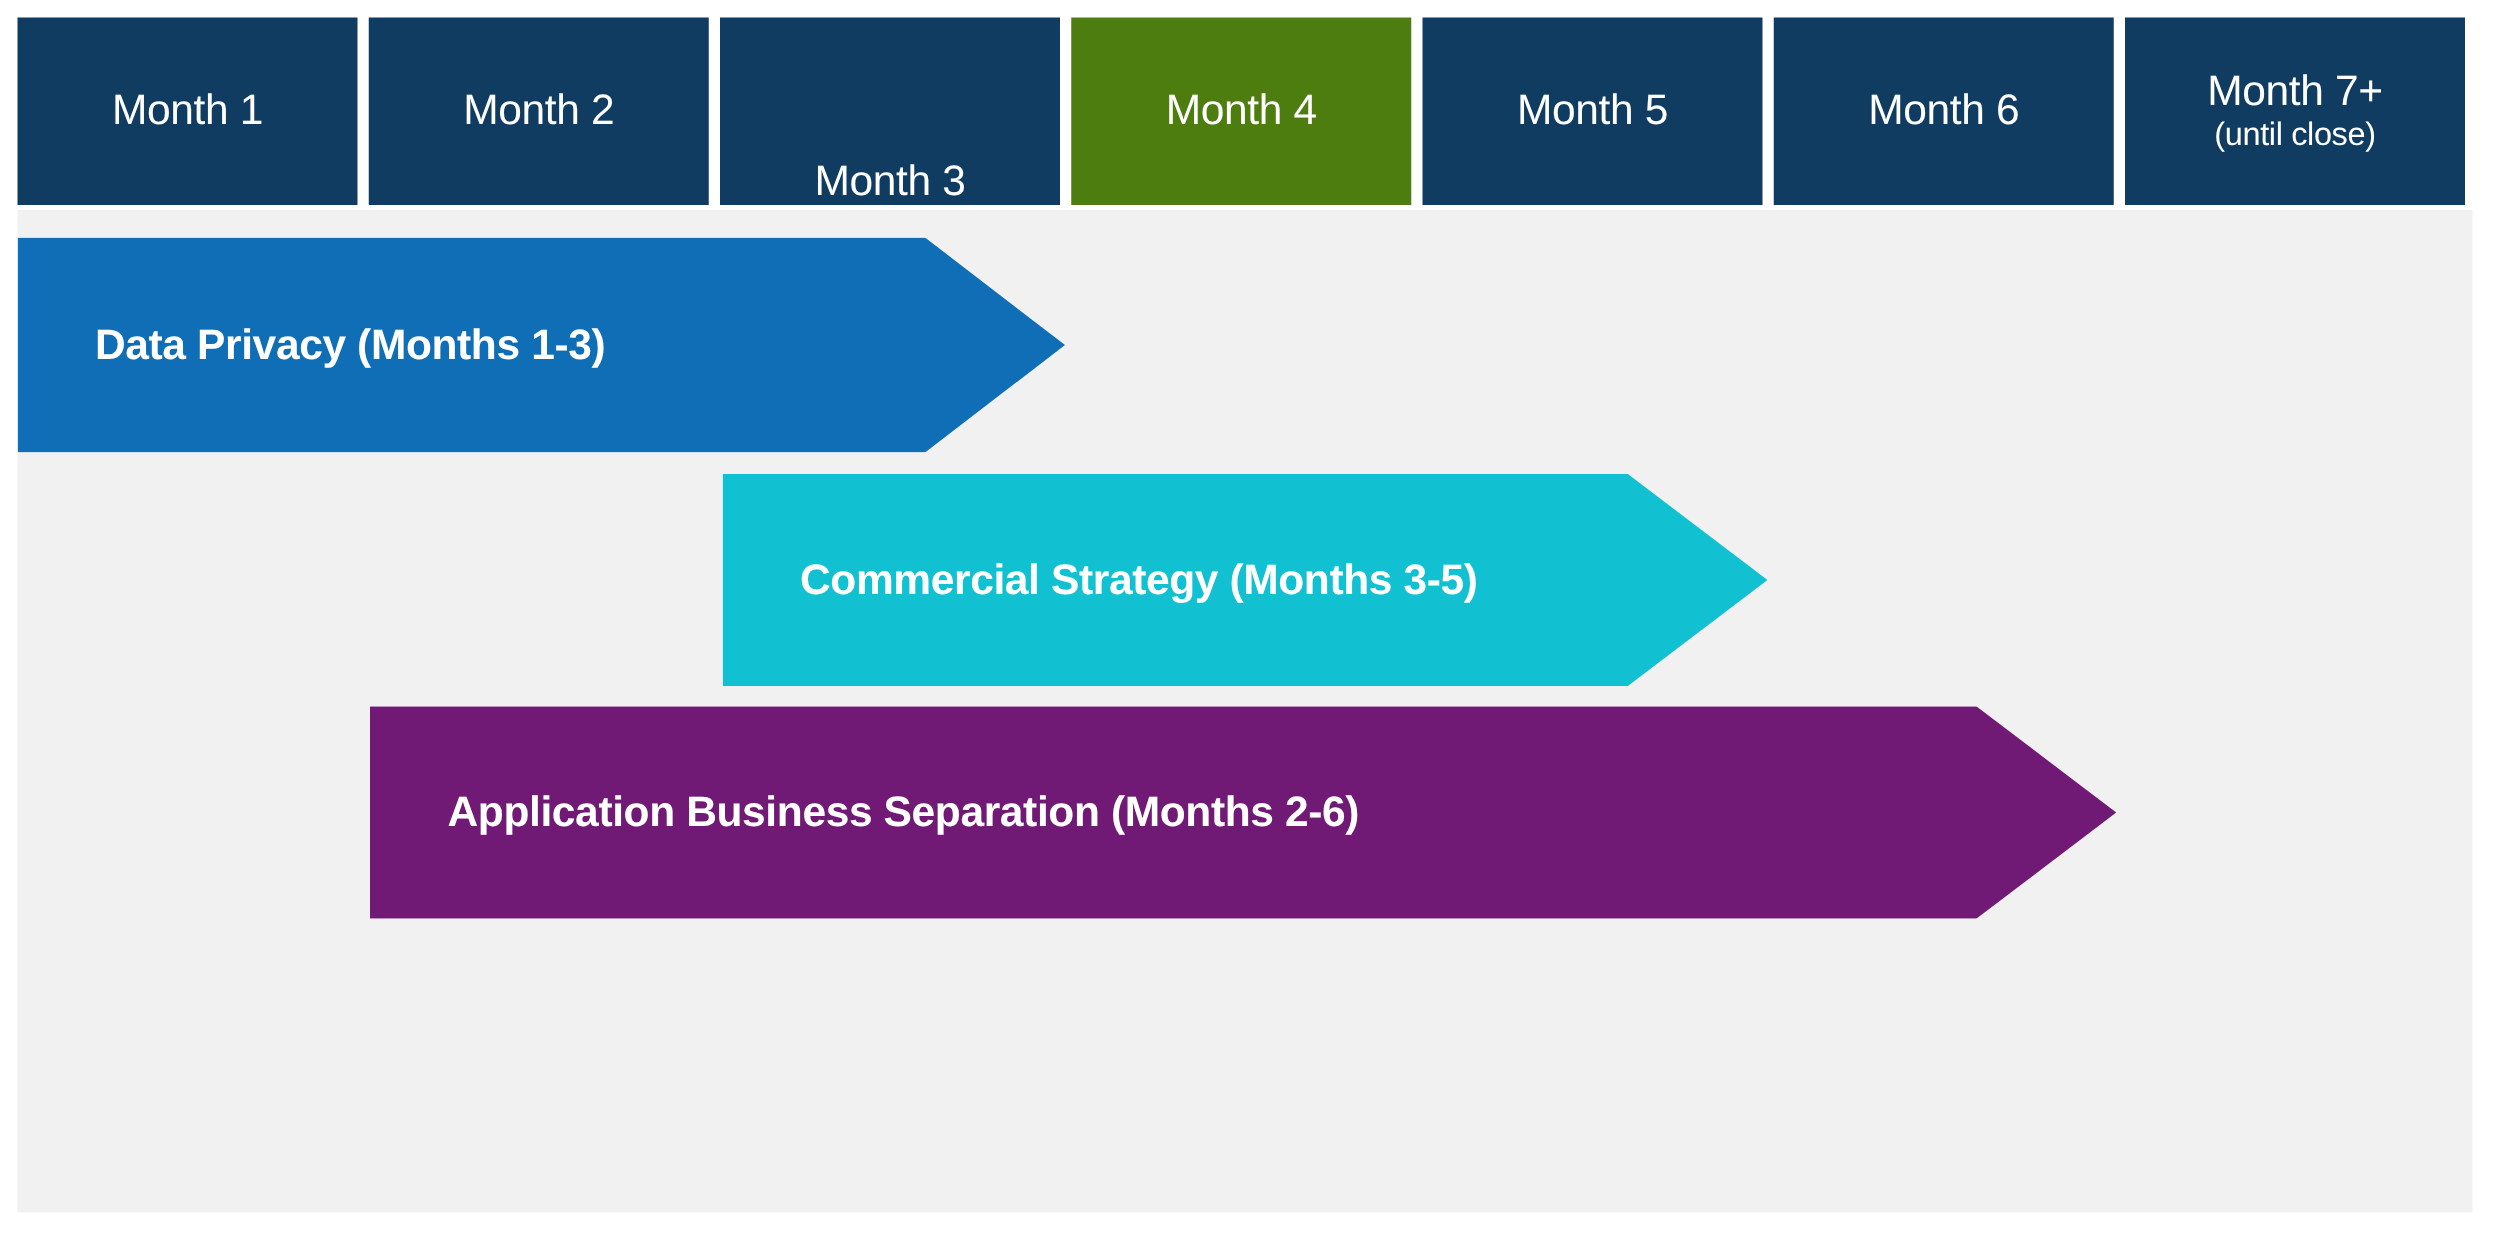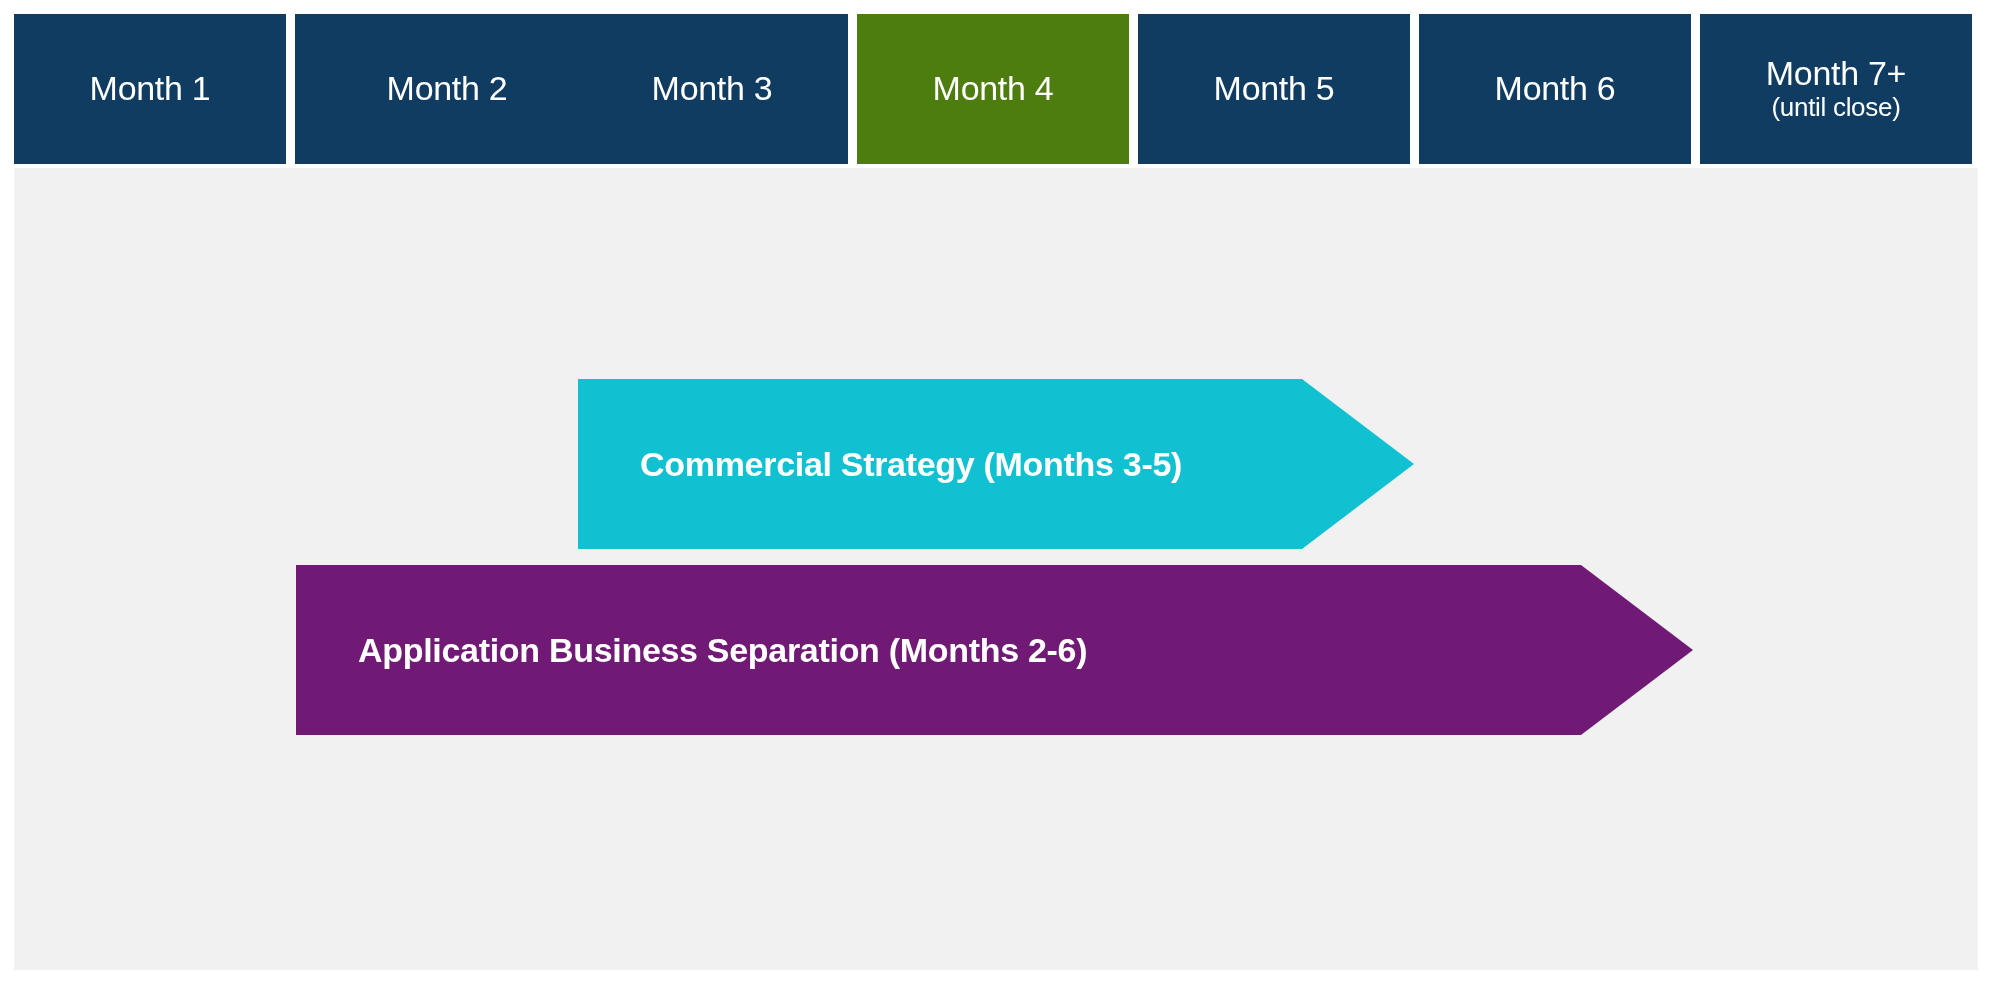--- a/index.html
+++ b/index.html
@@ -25,22 +25,22 @@
     background: #113c61; 
     color: #ffffff;
     display: flex;
     flex-direction: column;
     align-items: center;
     justify-content: center;
     text-align: center;
     letter-spacing: -0.3px;
   }
   .month-cell.m1 { left: 14px; }
-  .month-cell.m2 { left: 295px; padding-left: 16px; }
-  .month-cell.m3 { left: 576px; }
+  .month-cell.m2 { left: 295px; }
+  .month-cell.m3 { left: 576px; justify-content: flex-end; }
   .month-cell.m4 { left: 857px; }
   .month-cell.m5 { left: 1138px; }
   .month-cell.m6 { left: 1419px; }
   .month-cell.m7 { left: 1700px; }
 
   .month-label {
     font-size: 34px;
     font-weight: 400;
     line-height: 1.1;
   }
@@ -112,20 +112,23 @@
       <div class="month-sublabel" data-bind="header.months.5.sublabel"></div>
     </div>
     <div class="month-cell m7" data-bind-bg="header.background" style="background-color: rgb(17, 60, 97);">
       <div class="month-label" data-bind="header.months.6.label">Month 7+</div>
       <div class="month-sublabel" data-bind="header.months.6.sublabel">(until close)</div>
     </div>
   </div>
 
   <div class="panel">
 
+    <div class="task-bar task-1" data-bind-bg="timeline.tasks.0.color" style="background-color: rgb(15, 110, 182);">
+      <span class="task-label" data-bind="timeline.tasks.0.label">Data Privacy (Months 1-3)</span>
+    </div>
 
     <div class="task-bar task-2" data-bind-bg="timeline.tasks.1.color" style="background-color: rgb(18, 193, 209);">
       <span class="task-label" data-bind="timeline.tasks.1.label">Commercial Strategy (Months 3-5)</span>
     </div>
 
     <div class="task-bar task-3" data-bind-bg="timeline.tasks.2.color" style="background-color: #701a75;">
       <span class="task-label" data-bind="timeline.tasks.2.label">Application Business Separation (Months 2-6)</span>
     </div>
 
 

